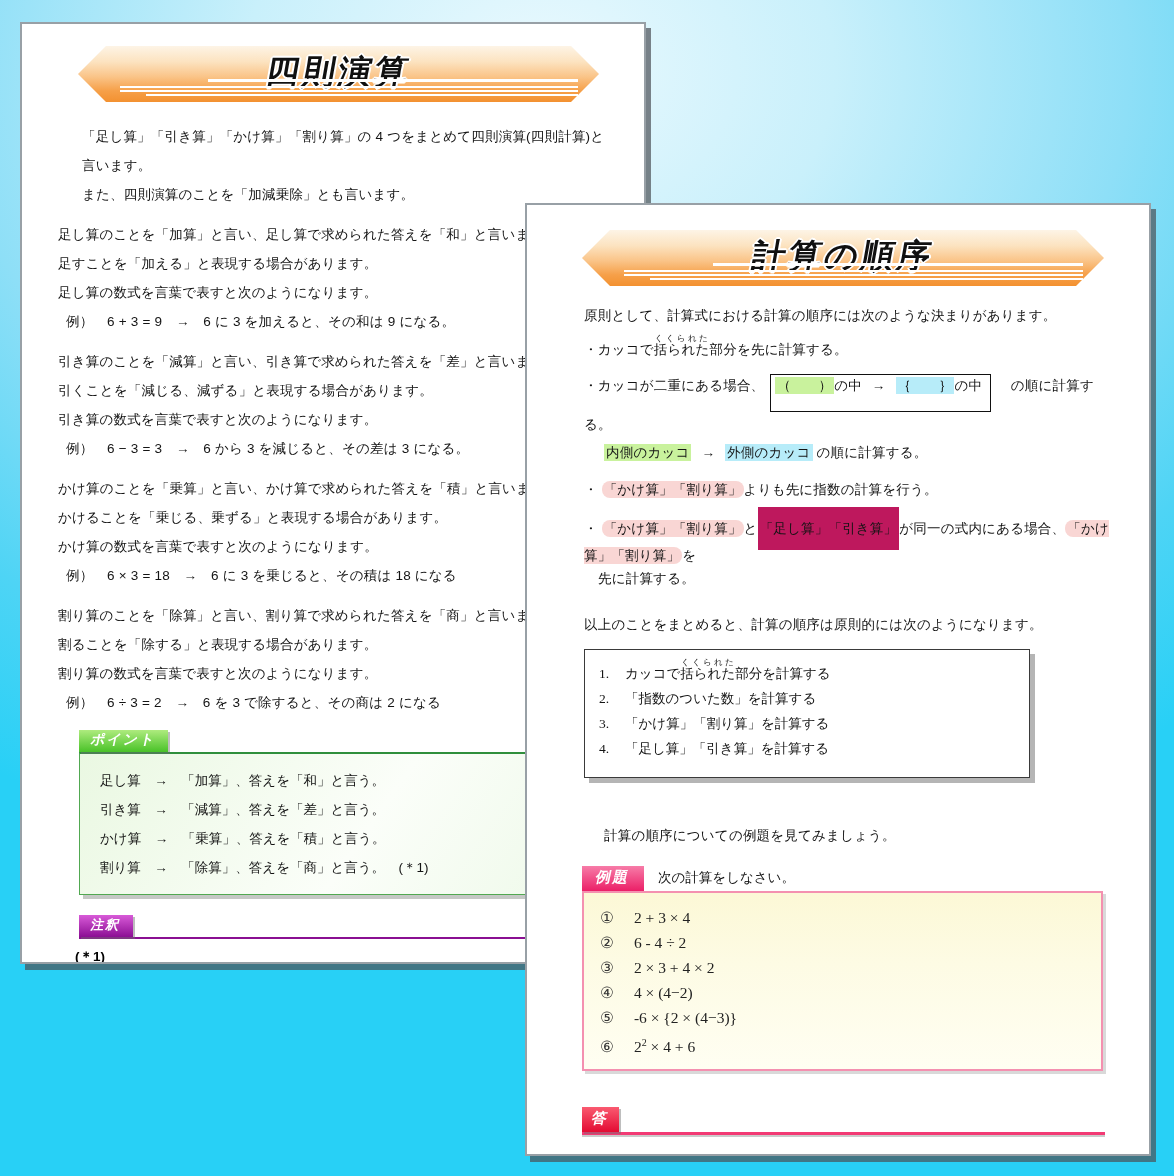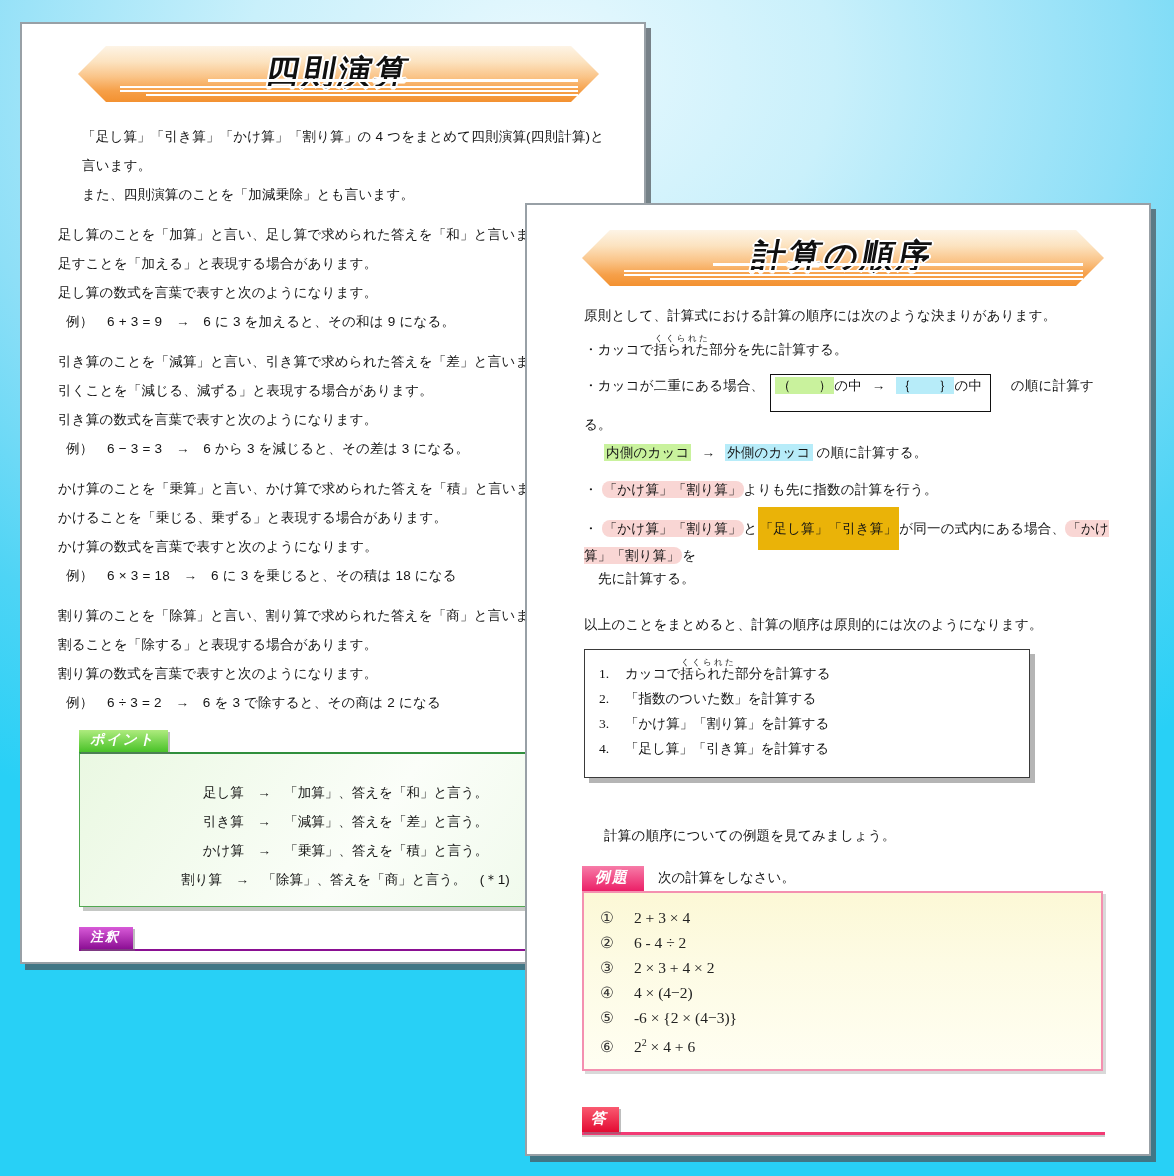--- a/index.html
+++ b/index.html
@@ -53,21 +53,21 @@
   .badge-point { background:linear-gradient(180deg,#aeeb7e,#49c228); box-shadow:2px 2px 0 rgba(110,110,110,.45); }
   .badge-note  { background:linear-gradient(180deg,#d85ad8,#8c0f94); box-shadow:2px 2px 0 rgba(110,110,110,.45); font-size:13px; }
   .badge-ex    { background:linear-gradient(180deg,#f77ca8,#eb1f67); font-size:15px; padding:2px 14px 4px; }
   .badge-ans   { background:linear-gradient(180deg,#fa5a70,#e30b33); font-size:15px; padding:2px 10px 4px; box-shadow:2px 2px 0 rgba(110,110,110,.45); }
 
   .point { margin:13px 0 0 57px; width:523px; }
   .point-box {
     border:1px solid #51a851; border-top:2px solid #2f8f3c;
     background:linear-gradient(125deg,#eaf8e2,#fbfef9 55%,#edf9e8);
     box-shadow:4px 4px 0 rgba(150,155,150,.55);
-    padding:24px 10px 12px 20px; box-sizing:border-box;text-align:center;
+    padding:12px 10px 12px 20px; box-sizing:border-box;
   }
   .pt-line { font-size:13.5px; line-height:29px; margin:0; color:#141414; }
 
   .note-hd { margin:20px 0 0 57px; width:523px; border-bottom:2px solid #8a0f92; }
   .note-ref { margin:7px 38px 0 53px; font-weight:bold; font-size:13.5px; line-height:22px; }
   .note-txt { margin:0 38px 0 53px; font-size:13.5px; line-height:26px; }
 
   
   .rule { font-size:13.5px; line-height:20px; letter-spacing:.2px; color:#141414; margin:0 30px 0 57px; }
   .p2-intro   { margin-top:20px; }
@@ -76,21 +76,21 @@
   .r2b { margin-top:5px; margin-left:77px; }
   .r3  { margin-top:17px; }
   .r4  { margin-top:15px; line-height:27px; }
   .r4b { margin-left:71px; }
   .p2-summary { margin-top:26px; }
   ruby rt { font-size:8.5px; letter-spacing:1px; color:#222; }
 
   .hl-g { background:#c9f29d; padding:1px 2px; }
   .hl-c { background:#b7ecf9; padding:1px 2px; }
   .hl-p { background:#f9d6d4; padding:1px 2px;border-radius:8px; }
-  .hl-y { background:#eab308; padding:14px 2px; }
+  .hl-y { background:#be185d; padding:14px 2px; }
   .dbl-box { display:inline-block; border:1.5px solid #111; padding:1px 8px 15px 4px; margin:0 6px; line-height:20px; }
   .arrow { margin:0 10px; }
 
   .order-box {
     margin:14px 0 0 57px; width:446px; box-sizing:border-box; background:#fff;
     border:1px solid #3a3a3a; box-shadow:5px 5px 0 rgba(150,150,150,.7);
     padding:8px 12px 16px 14px;
   }
   .ob-line { font-size:13.5px; line-height:25px; margin:0; color:#141414; }
   .ob-num { display:inline-block; width:26px; font-family:"Liberation Serif","DejaVu Serif",serif; }

